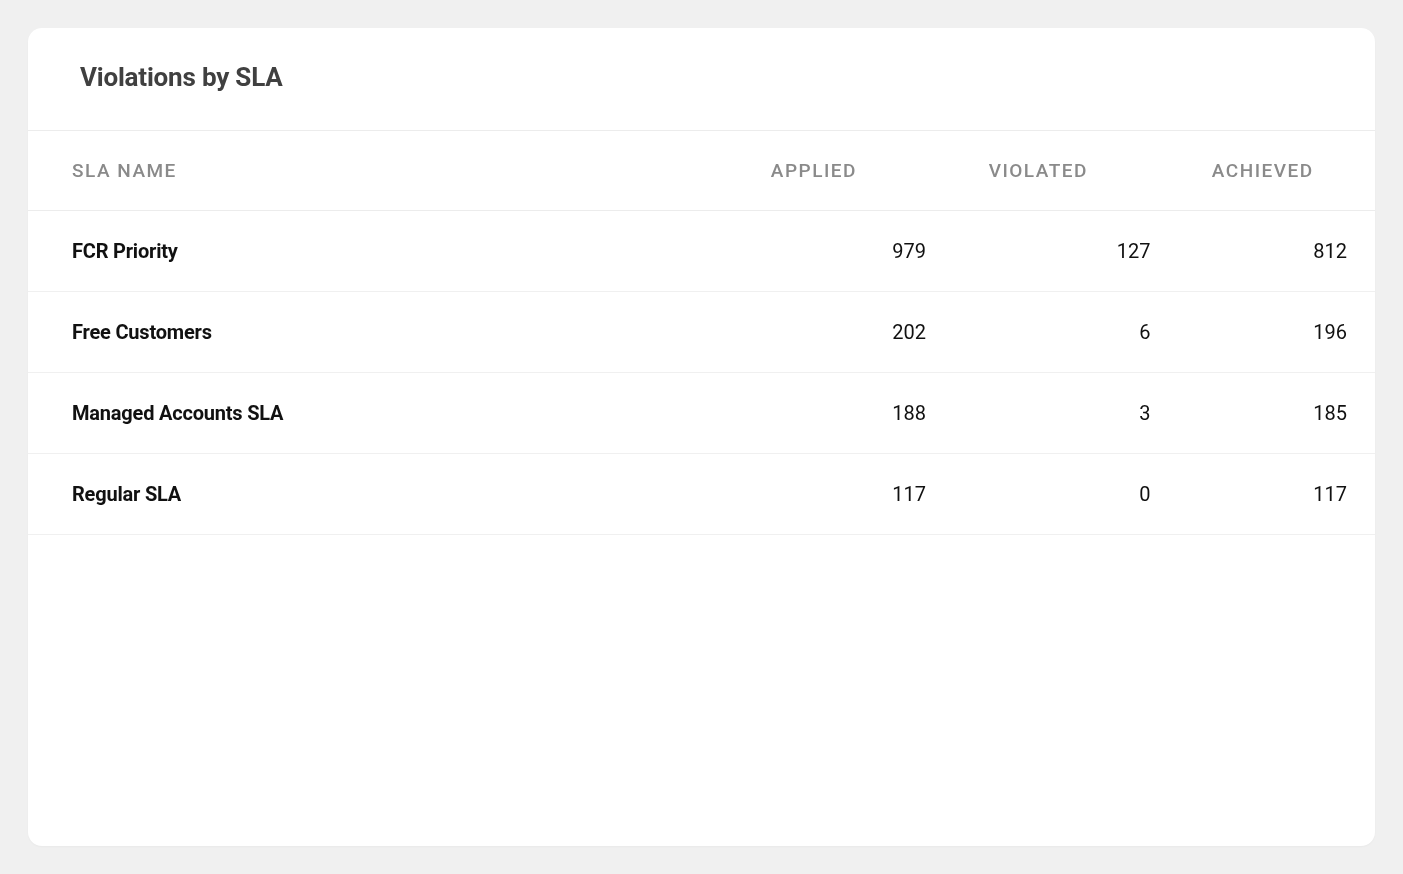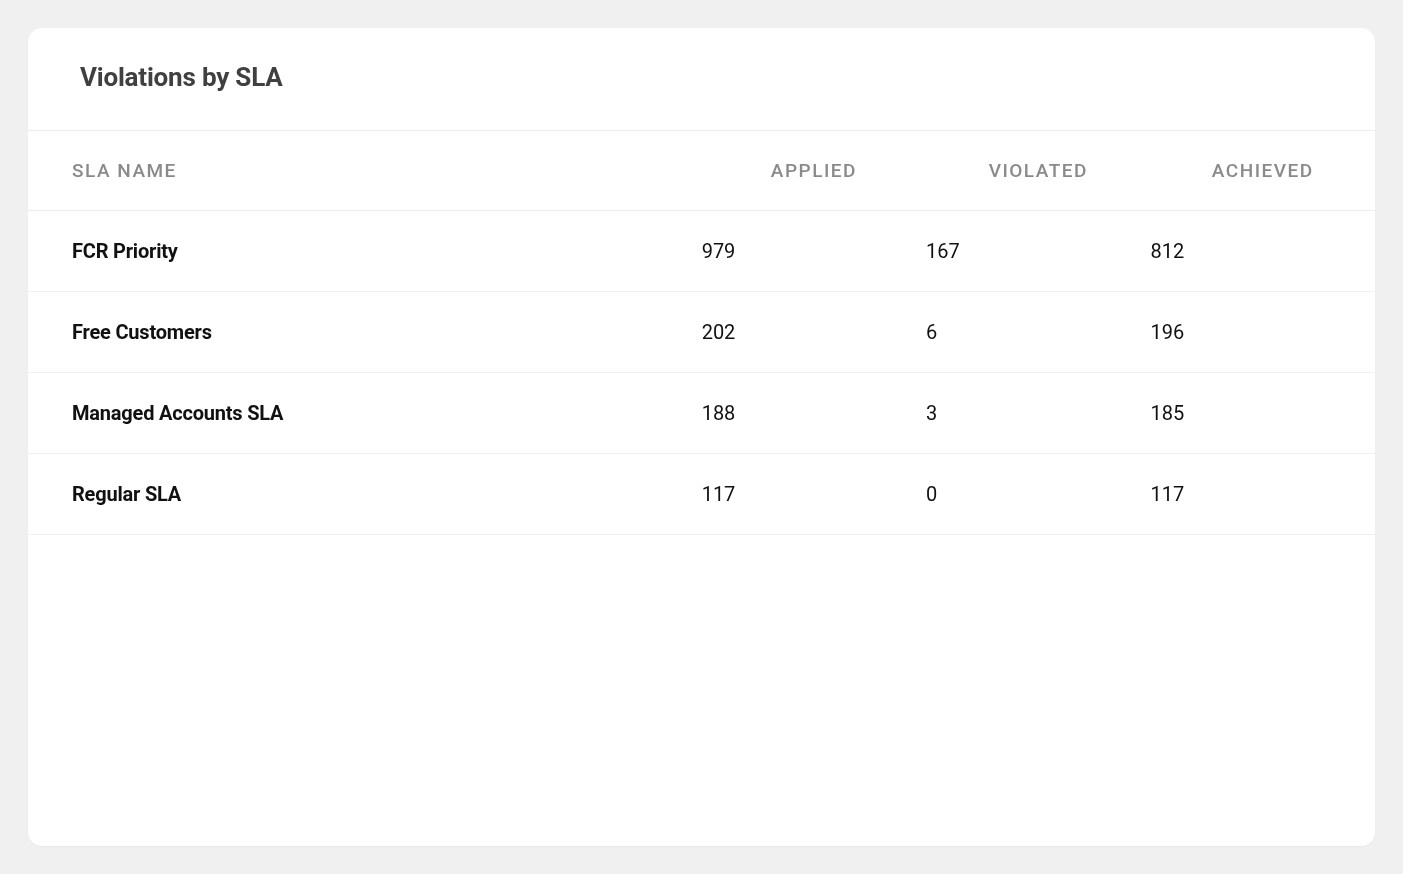--- a/index.html
+++ b/index.html
@@ -50,32 +50,32 @@
   .thead-row th.col-applied,
   .thead-row th.col-violated,
   .thead-row th.col-achieved {
     width: 16.66%;
   }
   tbody tr td {
     border-bottom: 1px solid #f0f0f0;
     font-size: 20px;
     color: #111;
     padding: 28px 0;
-    text-align: left;
+    text-align: right;
   }
   tbody tr td.cell-name {
     text-align: left;
     padding-left: 44px;
     font-weight: 700;
     letter-spacing: -0.2px;
   }
   tbody tr td.cell-num {
     font-weight: 400;
   }
-  .row-pad-right { padding-right: 36px; }
+  .row-pad-right { padding-right: 28px; }
 </style>
 </head>
 <body>
 
 <div class="card">
   <div class="card-header">
     <h2 class="card-title">Violations by SLA</h2>
   </div>
 
   <table class="table">
@@ -84,21 +84,21 @@
         <th class="col-name">SLA NAME</th>
         <th class="col-applied">APPLIED</th>
         <th class="col-violated">VIOLATED</th>
         <th class="col-achieved row-pad-right">ACHIEVED</th>
       </tr>
     </thead>
     <tbody>
       <tr>
         <td class="cell-name">FCR Priority</td>
         <td class="cell-num">979</td>
-        <td class="cell-num">167</td>
+        <td class="cell-num">127</td>
         <td class="cell-num row-pad-right">812</td>
       </tr>
       <tr>
         <td class="cell-name">Free Customers</td>
         <td class="cell-num">202</td>
         <td class="cell-num">6</td>
         <td class="cell-num row-pad-right">196</td>
       </tr>
       <tr>
         <td class="cell-name">Managed Accounts SLA</td>

